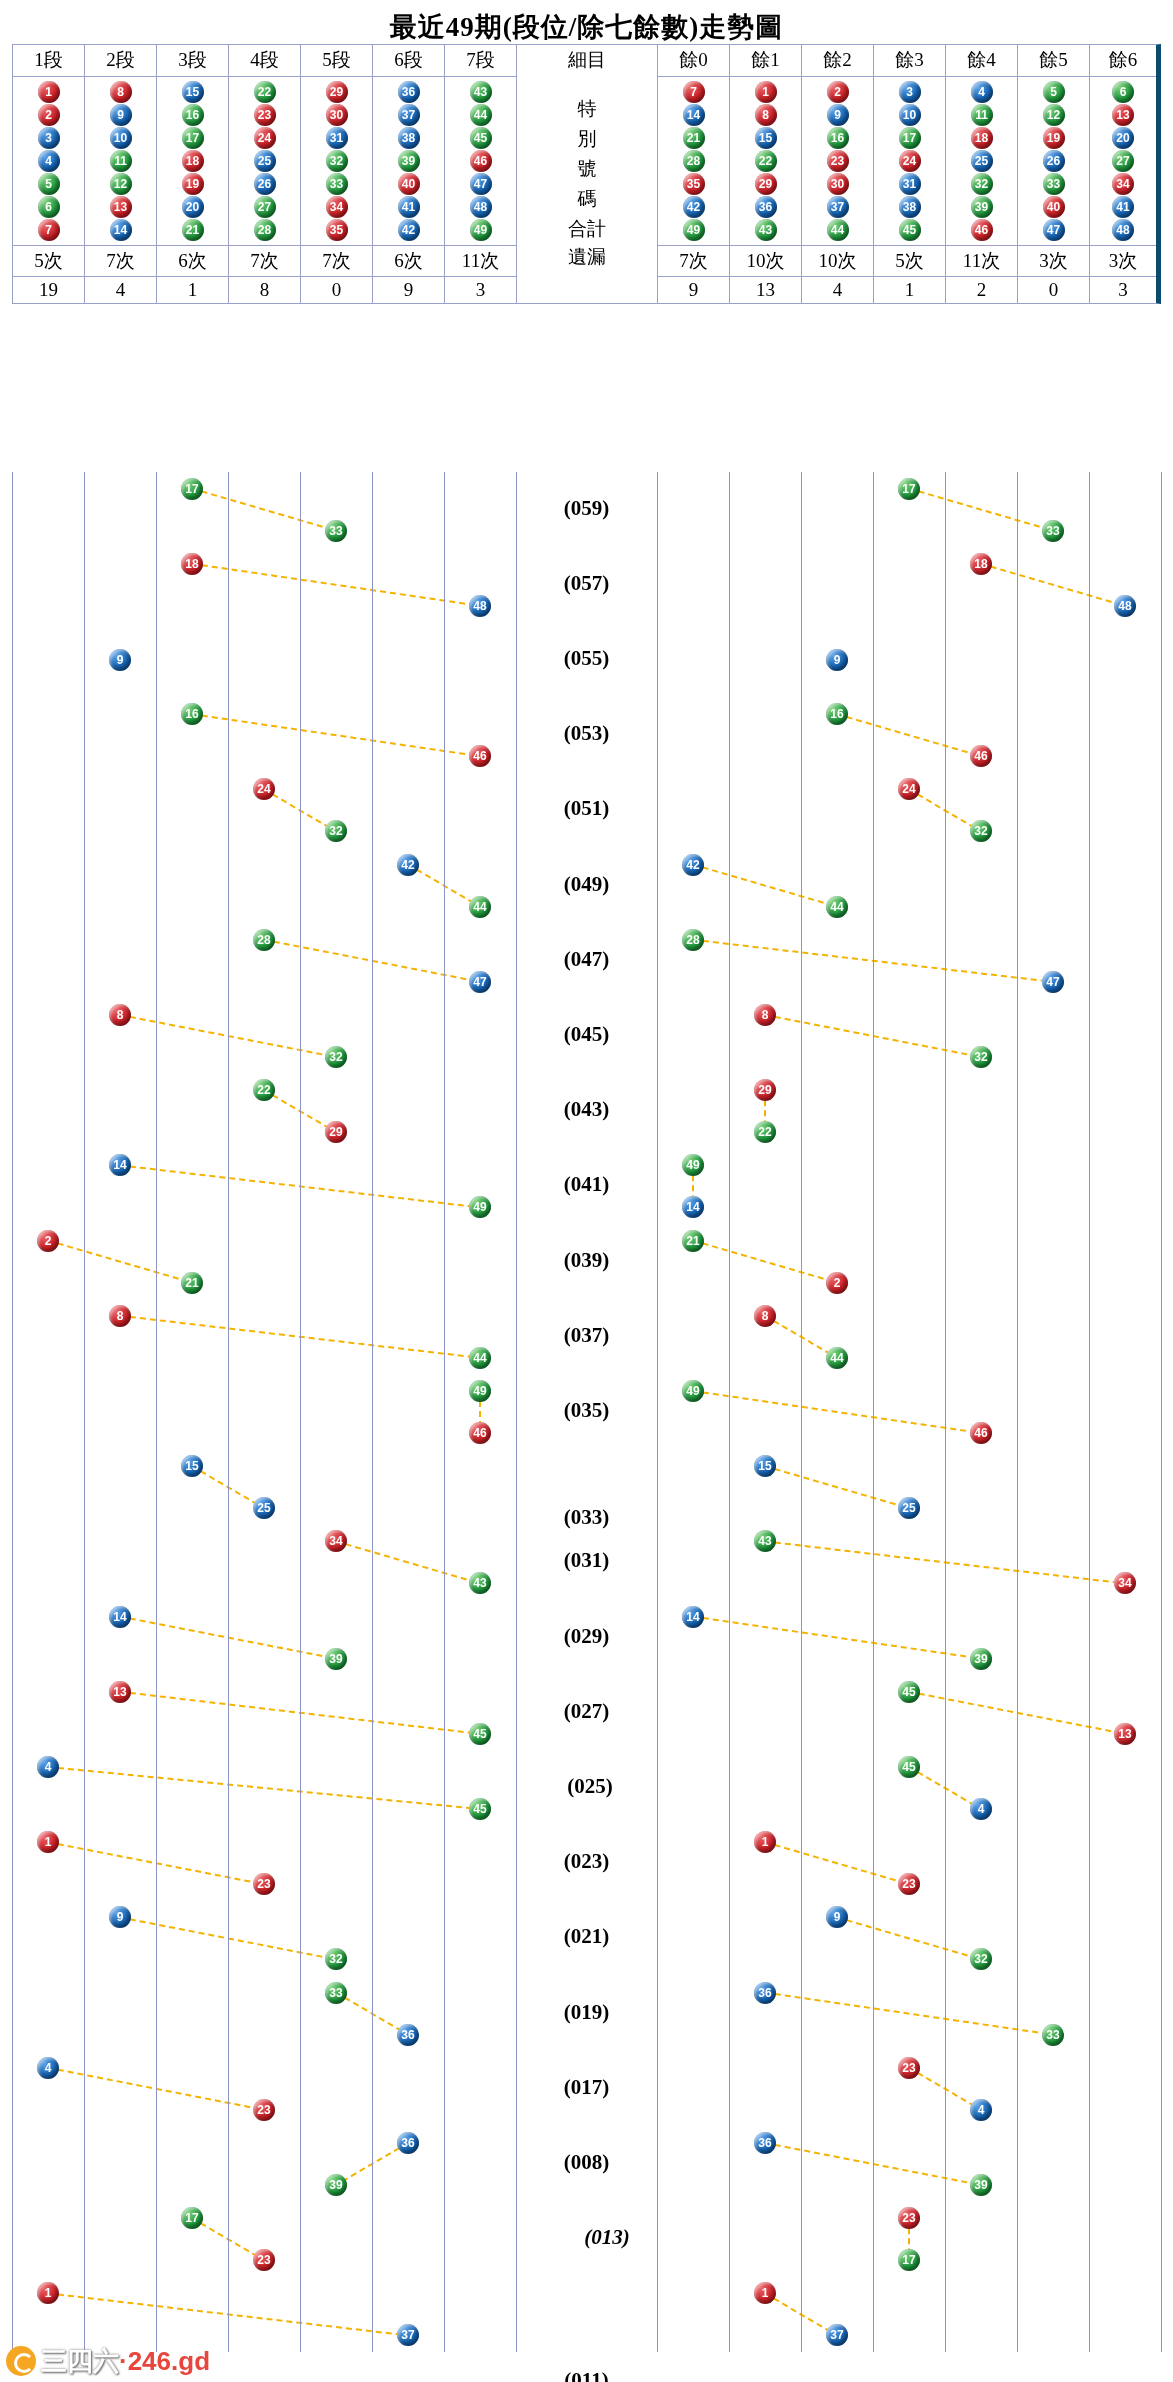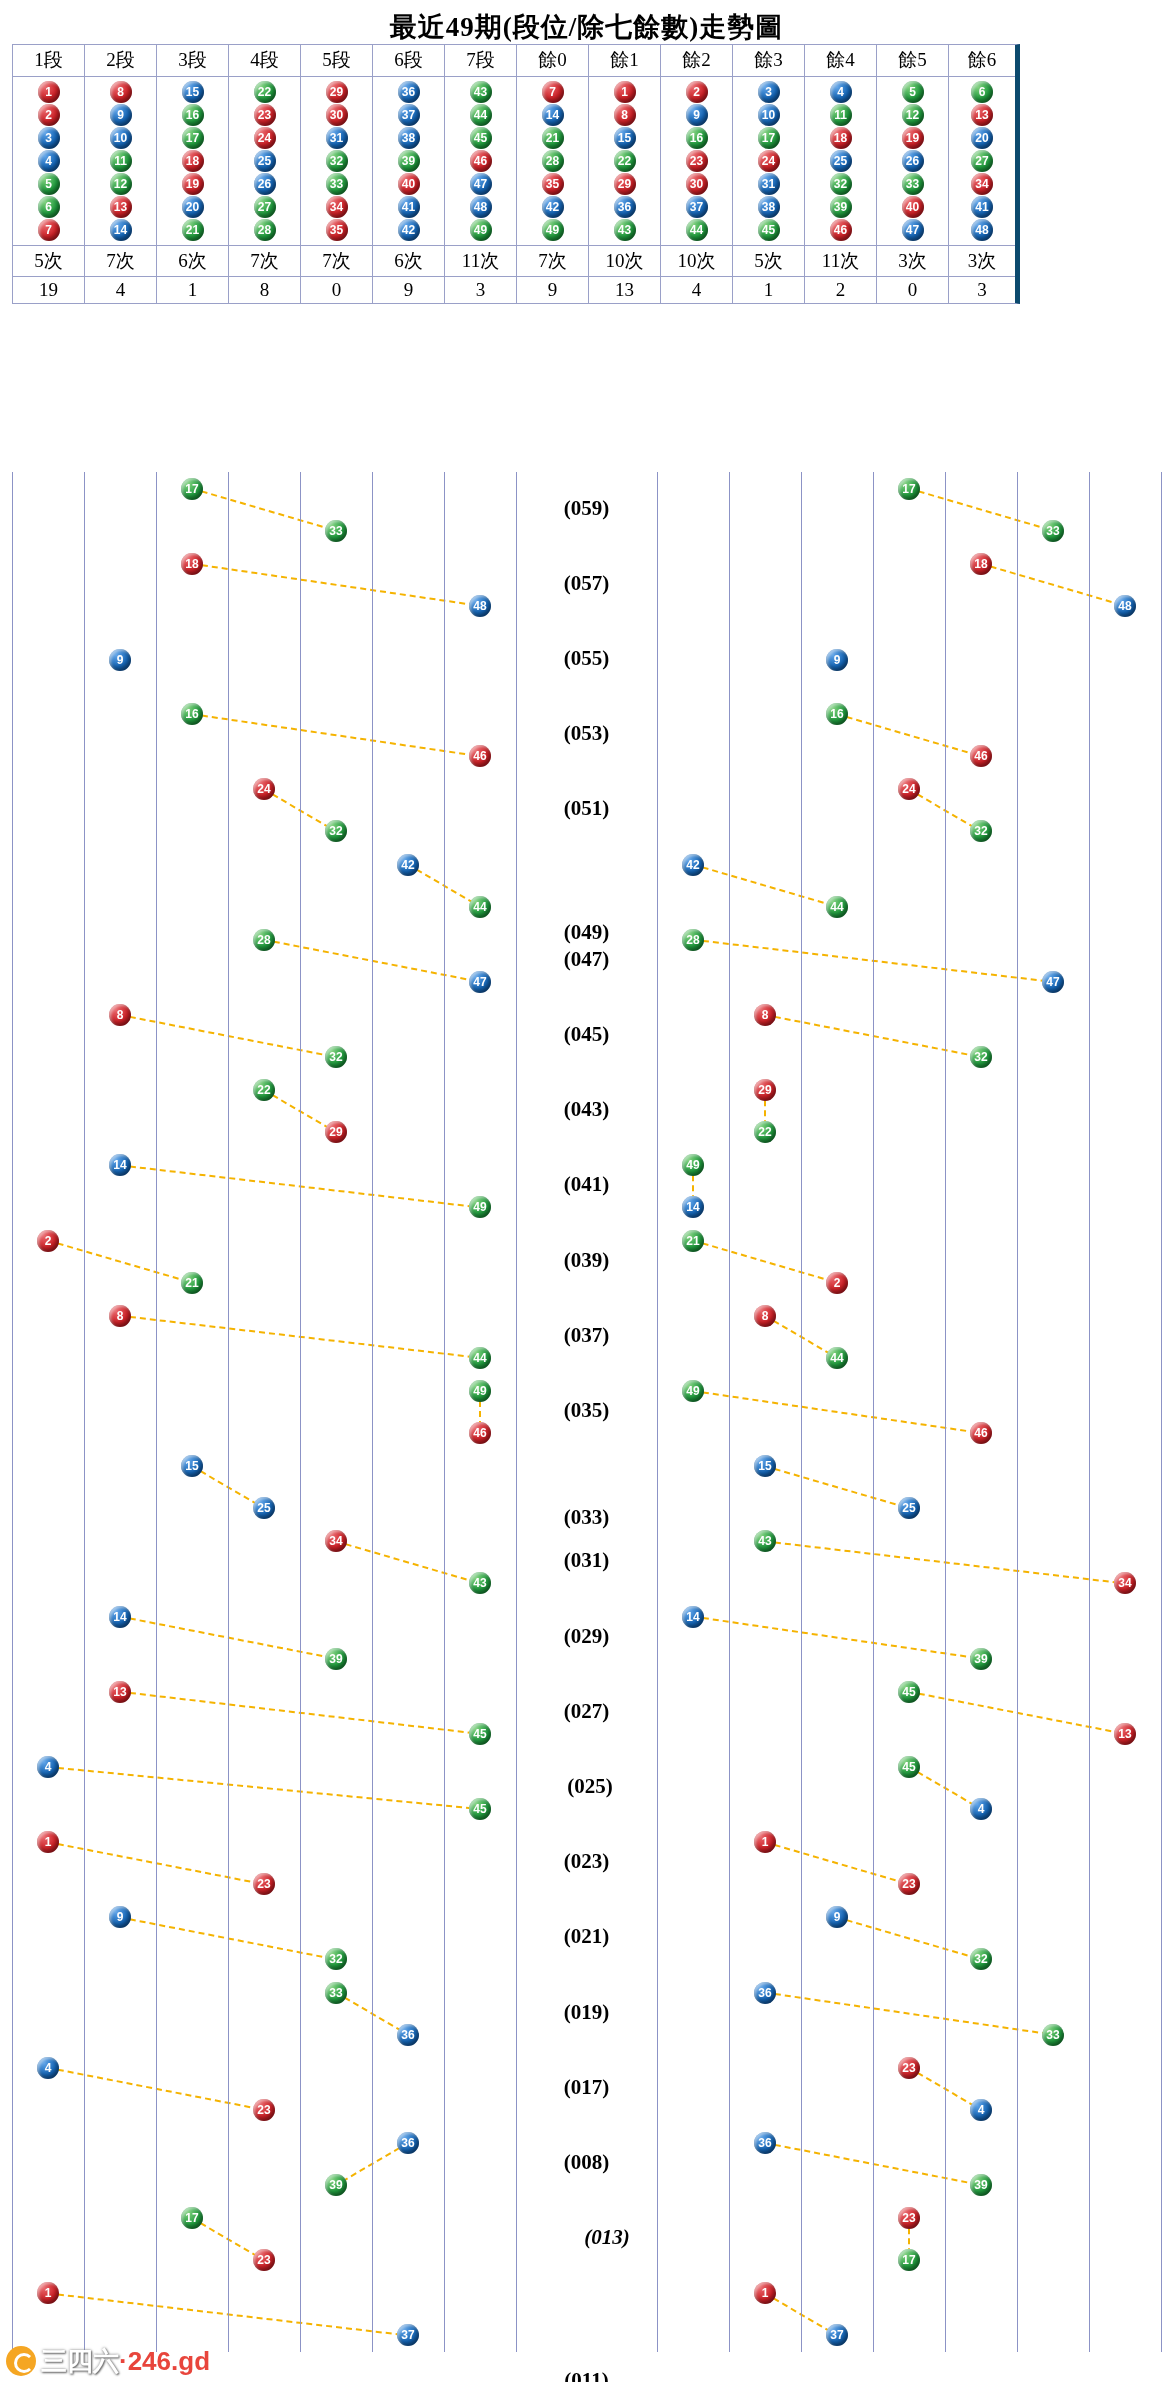--- a/index.html
+++ b/index.html
@@ -218,20 +218,31 @@
           <div class="ball green">43</div>
           <div class="ball green">44</div>
           <div class="ball green">45</div>
           <div class="ball red">46</div>
           <div class="ball blue">47</div>
           <div class="ball blue">48</div>
           <div class="ball green">49</div>
         </div>
         <div class="hcount">11次</div>
         <div class="hmiss">3</div>
+      </div>
+      <div class="hcol centercol" style="width: 141px;">
+        <div class="hname">細目</div>
+        <div class="mid">
+          <div>特</div>
+          <div>別</div>
+          <div>號</div>
+          <div>碼</div>
+        </div>
+        <div class="midlbl">合計</div>
+        <div class="midlbl">遺漏</div>
       </div>
       <div class="hcol" style="width: 72px;">
         <div class="hname">餘0</div>
         <div class="hballs">
           <div class="ball red">7</div>
           <div class="ball blue">14</div>
           <div class="ball green">21</div>
           <div class="ball green">28</div>
           <div class="ball red">35</div>
           <div class="ball blue">42</div>
@@ -409,21 +420,21 @@
       <div class="rowlabel" style="left: 519.5px; top: 249.2px;">(053)</div>
       <div class="ball green pball" style="left: 169px; top: 231.144px;">16</div>
       <div class="ball red pball" style="left: 457px; top: 273.256px;">46</div>
       <div class="ball green pball" style="left: 814px; top: 231.144px;">16</div>
       <div class="ball red pball" style="left: 958px; top: 273.256px;">46</div>
       <div class="rowlabel" style="left: 519.5px; top: 324.4px;">(051)</div>
       <div class="ball red pball" style="left: 241px; top: 306.344px;">24</div>
       <div class="ball green pball" style="left: 313px; top: 348.456px;">32</div>
       <div class="ball red pball" style="left: 886px; top: 306.344px;">24</div>
       <div class="ball green pball" style="left: 958px; top: 348.456px;">32</div>
-      <div class="rowlabel" style="left: 519.5px; top: 399.6px; margin-top: 48px;">(049)</div>
+      <div class="rowlabel" style="left: 519.5px; top: 399.6px;">(049)</div>
       <div class="ball blue pball" style="left: 385px; top: 381.544px;">42</div>
       <div class="ball green pball" style="left: 457px; top: 423.656px;">44</div>
       <div class="ball blue pball" style="left: 670px; top: 381.544px;">42</div>
       <div class="ball green pball" style="left: 814px; top: 423.656px;">44</div>
       <div class="rowlabel" style="left: 519.5px; top: 474.8px;">(047)</div>
       <div class="ball green pball" style="left: 241px; top: 456.744px;">28</div>
       <div class="ball blue pball" style="left: 457px; top: 498.856px;">47</div>
       <div class="ball green pball" style="left: 670px; top: 456.744px;">28</div>
       <div class="ball blue pball" style="left: 1030px; top: 498.856px;">47</div>
       <div class="rowlabel" style="left: 519.5px; top: 550px;">(045)</div>

